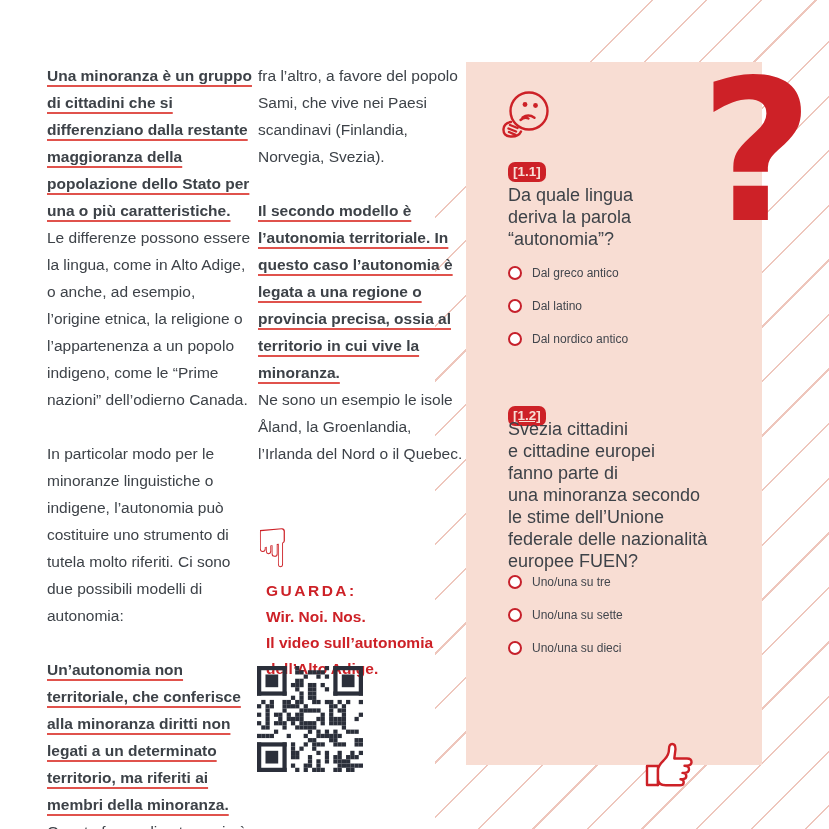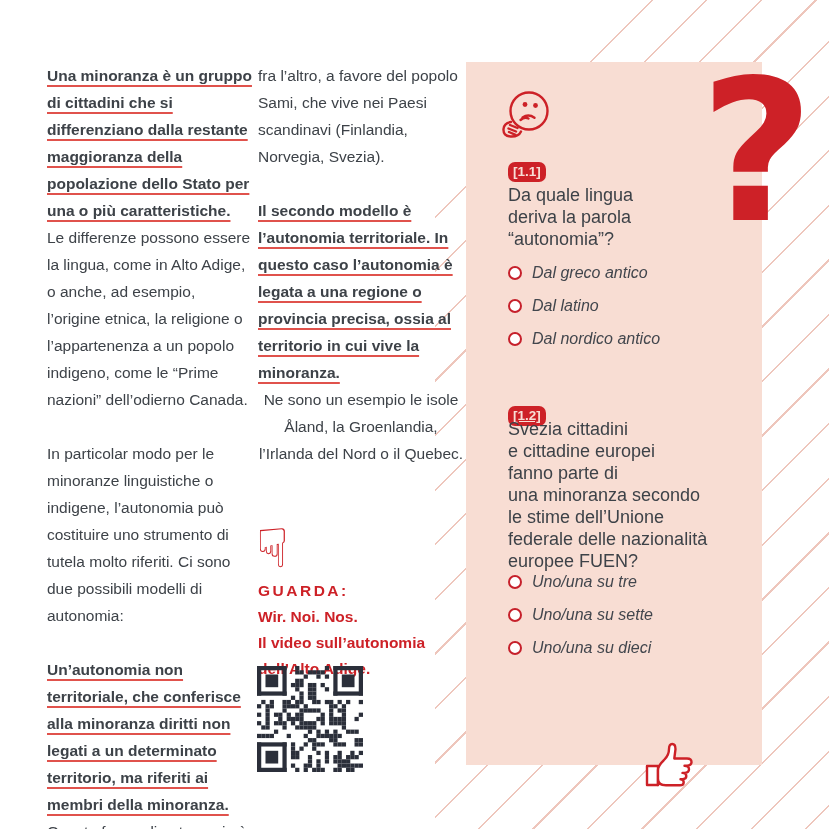--- a/index.html
+++ b/index.html
@@ -29,28 +29,28 @@
   .col-left{left:47px;width:205px;}
   .col-mid{left:258px;width:206px;}
   .col p{margin-bottom:27px;}
   .lead{
     font-weight:bold;
     text-decoration:underline;
     text-decoration-color:var(--underline);
     text-decoration-thickness:2px;
     text-underline-offset:4px;
   }
-  .block{display:block;text-align:center;}
+  .block{display:block;}
   
   .hand-point{
     position:absolute;left:256px;top:522px;z-index:2;
     font-family:"DejaVu Sans",sans-serif;font-size:54px;line-height:1;color:var(--accent);
   }
   .guarda{
-    position:absolute;left:258px;top:578px;z-index:2;
+    position:absolute;left:266px;top:578px;z-index:2;
     color:var(--accent);font-weight:bold;font-size:15.5px;line-height:26px;
   }
   .guarda .gl{letter-spacing:2.5px;}
   .qr{position:absolute;left:257px;top:666px;width:106px;height:106px;z-index:2;}
   
   .panel{
     position:absolute;left:466px;top:62px;width:296px;height:703px;
     background:var(--panel);z-index:2;
   }
   .think-icon{position:absolute;left:30px;top:27px;}
@@ -69,21 +69,21 @@
   .q1{top:122px;}
   .q2{top:356px;}
   .opts{position:absolute;left:42px;}
   .opts-1{top:203px;}
   .opts-2{top:512px;}
   .opt{display:flex;align-items:center;height:15px;margin-bottom:18px;cursor:pointer;}
   .radio{
     width:14px;height:14px;border:2.5px solid #c6202b;border-radius:50%;
     background:#fff;margin-right:10px;flex:0 0 auto;
   }
-  .opt-label{font-style:italic;font-size:16px;color:#42464d;white-space:nowrap;}
+  .opt-label{font-size:12px;color:#42464d;white-space:nowrap;}
   .thumb-icon{position:absolute;left:174px;top:668px;z-index:3;}
   svg{display:block;}
 </style>
 </head>
 <body>
 
 <div class="diag"></div>
 
 <div class="qmark">?</div>
 

